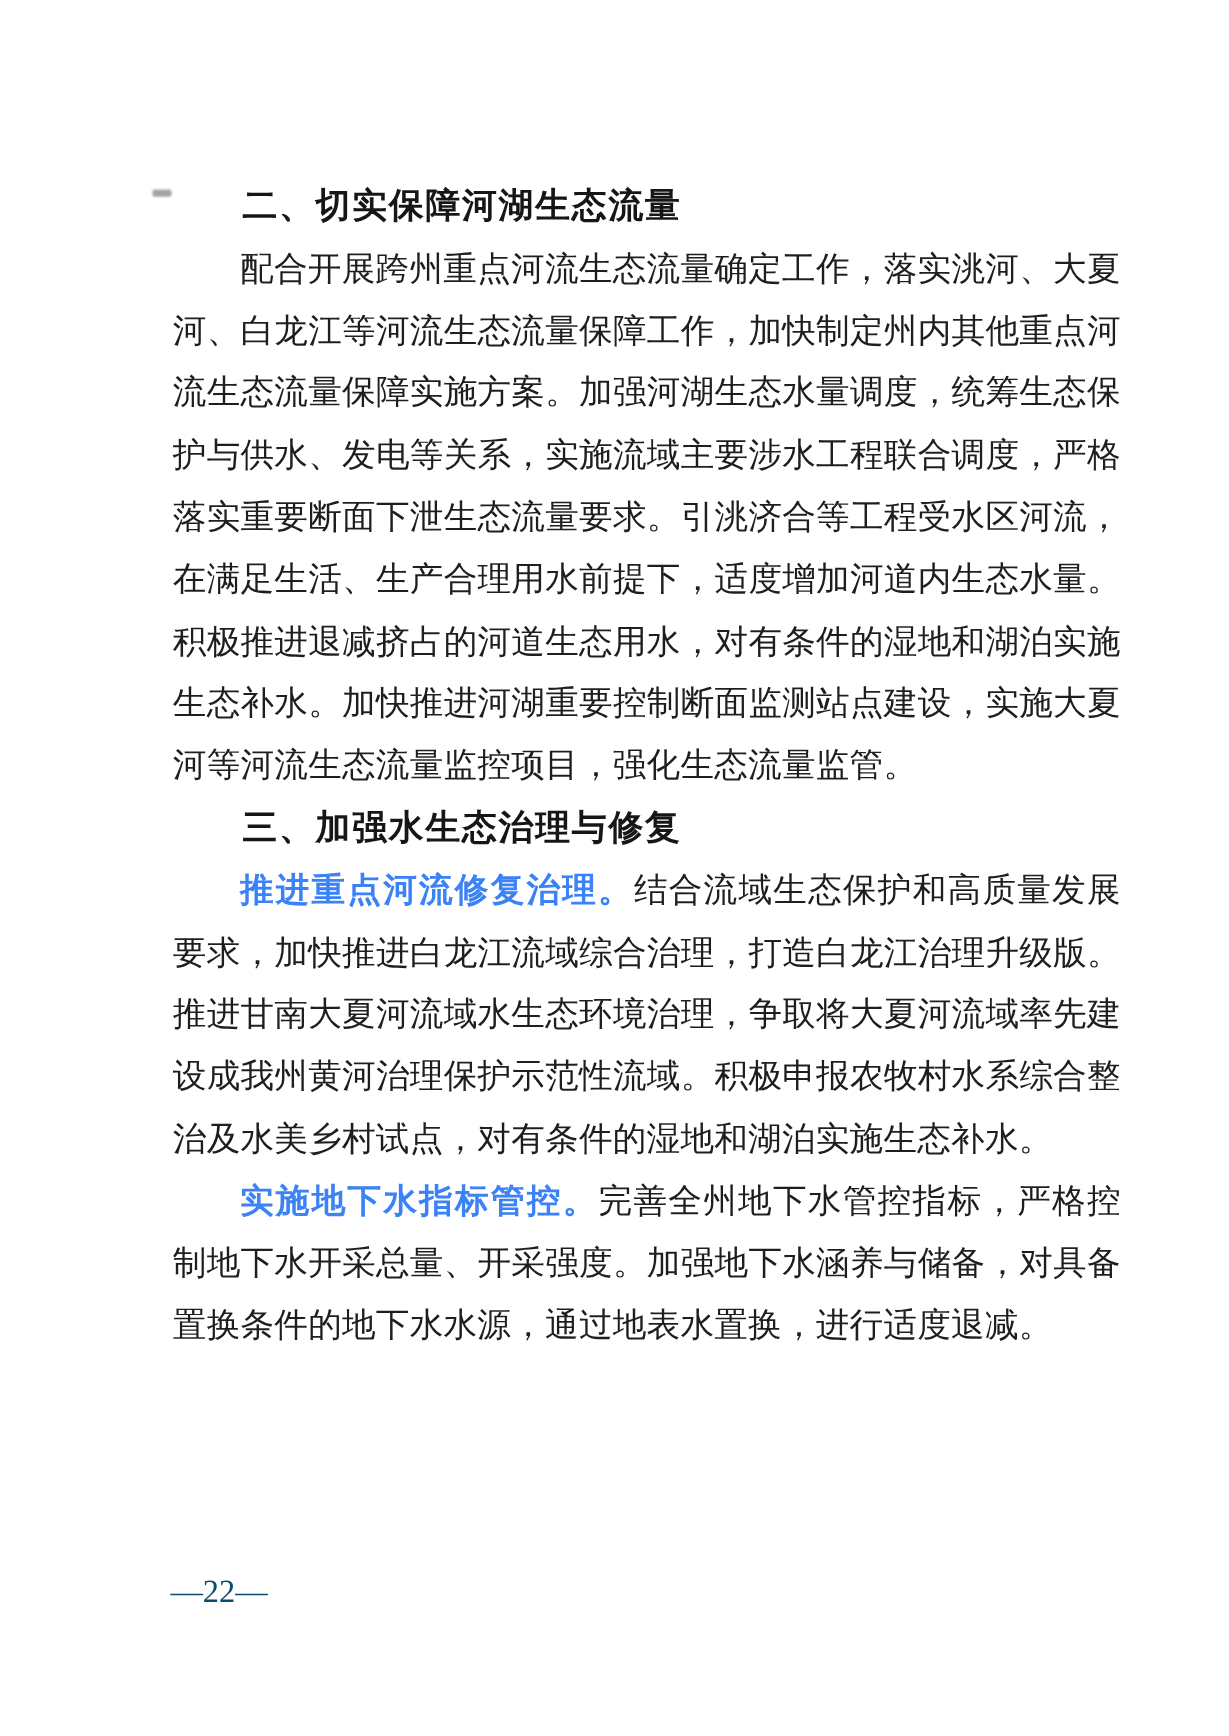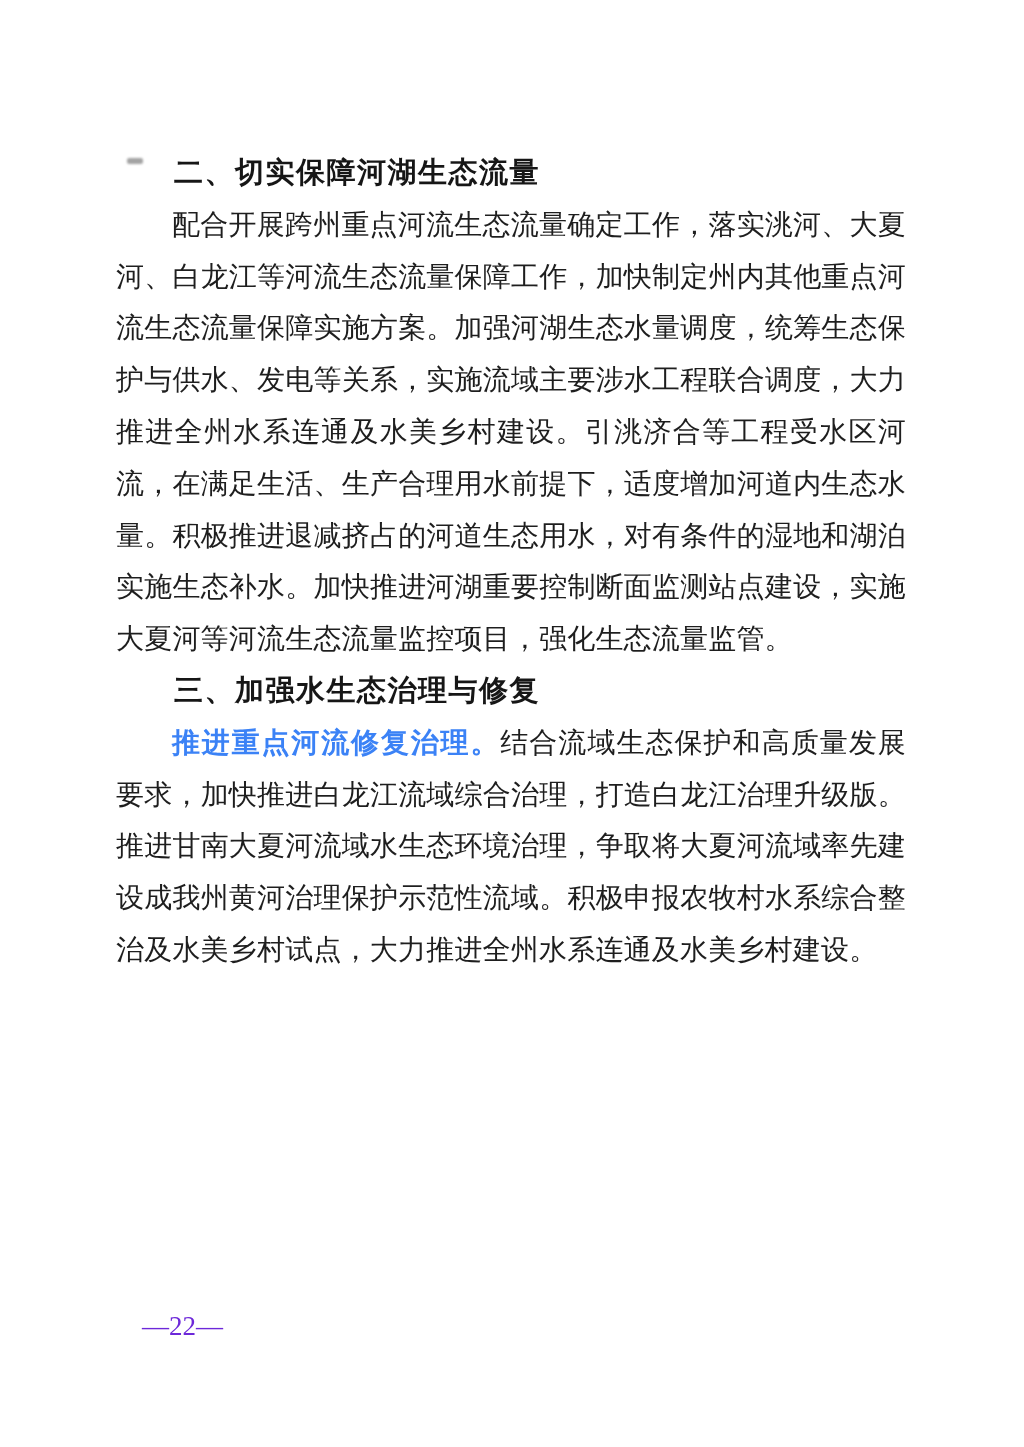--- a/index.html
+++ b/index.html
@@ -11,21 +11,21 @@
     position: relative;
     width: 1024px;
     height: 1447px;
     background: #ffffff;
     overflow: hidden;
     font-family: "Liberation Serif", "DejaVu Serif", serif;
     color: #1e1e1e;
   }
   .content {
     position: absolute;
-    left: 116px;
+    left: 144px;
     top: 147px;
     width: 790px;
     font-size: 28px;
     line-height: 51.8px;
     letter-spacing: 0.2px;
     text-align: justify;
   }
   .content h2 {
     margin: 0;
     font-family: "Liberation Sans", "DejaVu Sans", sans-serif;
@@ -46,21 +46,21 @@
     letter-spacing: 1px;
     color: #3b82f6;
   }
   .pagenum {
     position: absolute;
     left: 142px;
     top: 1310px;
     font-size: 27px;
     line-height: 32px;
     letter-spacing: 0px;
-    color: #6d28d9;
+    color: #0c4a6e;
   }
   .scan-artifact {
     position: absolute;
     left: 127px;
     top: 158px;
     width: 16px;
     height: 6px;
     background: #5a5a5a;
     border-radius: 2px;
     opacity: 0.55;
@@ -71,26 +71,27 @@
 <body>
 
 <div class="page">
 
   <div class="scan-artifact"></div>
 
   <div class="content">
 
     <h2>二、切实保障河湖生态流量</h2>
 
-    <p>配合开展跨州重点河流生态流量确定工作，落实洮河、大夏河、白龙江等河流生态流量保障工作，加快制定州内其他重点河流生态流量保障实施方案。加强河湖生态水量调度，统筹生态保护与供水、发电等关系，实施流域主要涉水工程联合调度，大力推进全州水系连通及水美乡村建设。引洮济合等工程受水区河流，在满足生活、生产合理用水前提下，适度增加河道内生态水量。积极推进退减挤占的河道生态用水，对有条件的湿地和湖泊实施生态补水。加快推进河湖重要控制断面监测站点建设，实施大夏河等河流生态流量监控项目，强化生态流量监管。</p>
+    <p>配合开展跨州重点河流生态流量确定工作，落实洮河、大夏河、白龙江等河流生态流量保障工作，加快制定州内其他重点河流生态流量保障实施方案。加强河湖生态水量调度，统筹生态保护与供水、发电等关系，实施流域主要涉水工程联合调度，严格落实重要断面下泄生态流量要求。引洮济合等工程受水区河流，在满足生活、生产合理用水前提下，适度增加河道内生态水量。积极推进退减挤占的河道生态用水，对有条件的湿地和湖泊实施生态补水。加快推进河湖重要控制断面监测站点建设，实施大夏河等河流生态流量监控项目，强化生态流量监管。</p>
 
     <h2>三、加强水生态治理与修复</h2>
 
-    <p><span class="lead">推进重点河流修复治理。</span><span>结合流域生态保护和高质量发展要求，加快推进白龙江流域综合治理，打造白龙江治理升级版。推进甘南大夏河流域水生态环境治理，争取将大夏河流域率先建设成我州黄河治理保护示范性流域。积极申报农牧村水系综合整治及水美乡村试点，大力推进全州水系连通及水美乡村建设。</span></p>
+    <p><span class="lead">推进重点河流修复治理。</span><span>结合流域生态保护和高质量发展要求，加快推进白龙江流域综合治理，打造白龙江治理升级版。推进甘南大夏河流域水生态环境治理，争取将大夏河流域率先建设成我州黄河治理保护示范性流域。积极申报农牧村水系综合整治及水美乡村试点，对有条件的湿地和湖泊实施生态补水。</span></p>
 
+    <p><span class="lead">实施地下水指标管控。</span><span>完善全州地下水管控指标，严格控制地下水开采总量、开采强度。加强地下水涵养与储备，对具备置换条件的地下水水源，通过地表水置换，进行适度退减。</span></p>
 
 
 
   </div>
 
   <div class="pagenum">—22—</div>
 
 </div>
 
 </body></html>

